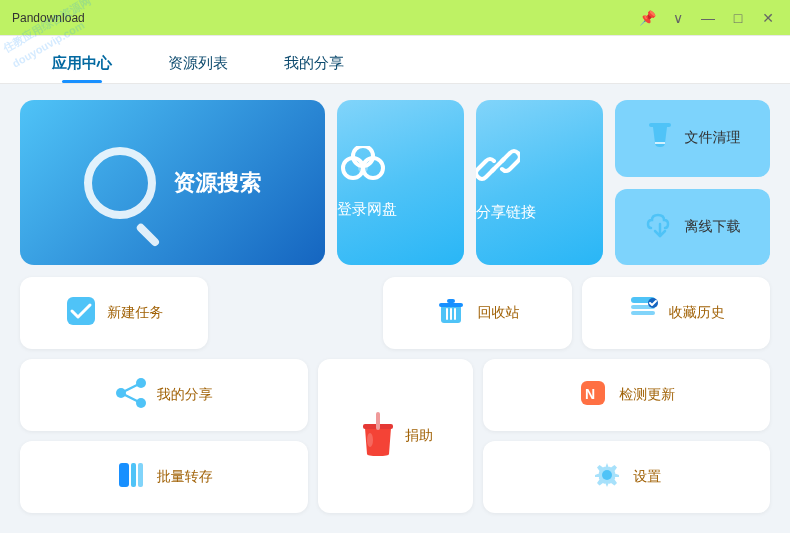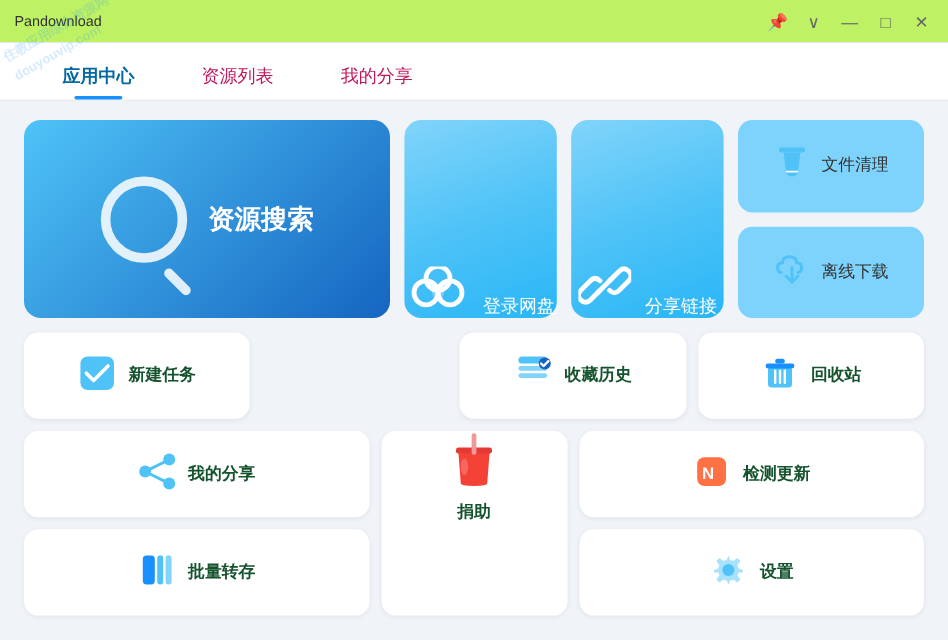--- a/index.html
+++ b/index.html
@@ -48,21 +48,21 @@
       height: 48px;
       background: #fff;
       display: flex;
       align-items: flex-end;
       padding: 0 24px;
       border-bottom: 1px solid #e8e8e8;
     }
     .nav-item {
       padding: 0 28px 10px 28px;
       font-size: 15px;
-      color: #be185d;
+      color: #0c4a6e;
       cursor: pointer;
       position: relative;
     }
     .nav-item.active {
       color: #0369a1;
       font-weight: 600;
     }
     .nav-item.active::after {
       content: '';
       position: absolute;
@@ -136,22 +136,22 @@
     .mid-row {
       display: flex;
       gap: 12px;
       flex: 1;
     }
     .blue-card {
       flex: 1;
       background: linear-gradient(160deg, #81d4fa 0%, #4fc3f7 50%, #29b6f6 100%);
       border-radius: 14px;
       display: flex;
-      flex-direction: row;
-      align-items: flex-end;
+      flex-direction: column;
+      align-items: flex-start;
       justify-content: center;
       gap: 12px;
       cursor: pointer;
     }
     .card-label {
       font-size: 15px;
       color: #fff;
       font-weight: 500;
     }
 
@@ -196,33 +196,32 @@
       height: 72px;
       display: flex;
       align-items: center;
       justify-content: center;
       gap: 10px;
       cursor: pointer;
       box-shadow: 0 1px 4px rgba(0,0,0,0.06);
     }
     .grid-item-label {
       font-size: 14px;
-      color: #14532d;
-      font-weight: 700;
+      color: #a16207;
+      font-weight: 400;
     }
 
     
     .donate-item {
       flex: 0 0 155px;
       background: #fff;
       border-radius: 12px;
       display: flex;
-      flex-direction: column;
-      align-items: center;
-      justify-content: flex-start;
+      align-items: center;
+      justify-content: center;
       gap: 6px;
       cursor: pointer;
       box-shadow: 0 1px 4px rgba(0,0,0,0.06);
       height: 154px;
     }
 
     
     .watermark {
       position: absolute;
       top: 42px;
@@ -351,42 +350,42 @@
         </div>
         <span class="grid-item-label">新建任务</span>
       </div>
 
 
       <div style="flex:0 0 155px;"></div>
 
       <div class="grid-item">
         <div>
           <svg width="32" height="32" viewBox="0 0 32 32" fill="none">
-            <rect x="4" y="2" width="24" height="6" rx="3" fill="#4fc3f7"></rect>
-            <rect x="4" y="10" width="24" height="4" rx="2" fill="#81d4fa"></rect>
-            <rect x="4" y="16" width="24" height="4" rx="2" fill="#81d4fa"></rect>
-            <circle cx="26" cy="8" r="5" fill="#1565c0"></circle>
-            <polyline points="23,8 25,10 29,6" stroke="white" stroke-width="2" stroke-linecap="round" stroke-linejoin="round" fill="none"></polyline>
-          </svg>
-        </div>
-        <span class="grid-item-label">收藏历史</span>
-      </div>
-
-      <div class="grid-item">
-        <div>
-          <svg width="32" height="32" viewBox="0 0 32 32" fill="none">
             <rect x="6" y="10" width="20" height="18" rx="3" fill="#4fc3f7"></rect>
             <rect x="4" y="8" width="24" height="4" rx="2" fill="#1890ff"></rect>
             <rect x="12" y="4" width="8" height="4" rx="2" fill="#1890ff"></rect>
             <line x1="12" y1="14" x2="12" y2="24" stroke="white" stroke-width="2" stroke-linecap="round"></line>
             <line x1="16" y1="14" x2="16" y2="24" stroke="white" stroke-width="2" stroke-linecap="round"></line>
             <line x1="20" y1="14" x2="20" y2="24" stroke="white" stroke-width="2" stroke-linecap="round"></line>
           </svg>
         </div>
         <span class="grid-item-label">回收站</span>
+      </div>
+
+      <div class="grid-item">
+        <div>
+          <svg width="32" height="32" viewBox="0 0 32 32" fill="none">
+            <rect x="4" y="2" width="24" height="6" rx="3" fill="#4fc3f7"></rect>
+            <rect x="4" y="10" width="24" height="4" rx="2" fill="#81d4fa"></rect>
+            <rect x="4" y="16" width="24" height="4" rx="2" fill="#81d4fa"></rect>
+            <circle cx="26" cy="8" r="5" fill="#1565c0"></circle>
+            <polyline points="23,8 25,10 29,6" stroke="white" stroke-width="2" stroke-linecap="round" stroke-linejoin="round" fill="none"></polyline>
+          </svg>
+        </div>
+        <span class="grid-item-label">收藏历史</span>
       </div>
     </div>
 
     <div style="display:flex;gap:10px;">
 
       <div style="display:flex;flex-direction:column;gap:10px;flex:1;text-align:center;">
 
         <div class="grid-item">
           <div>
             <svg width="32" height="32" viewBox="0 0 32 32" fill="none">

